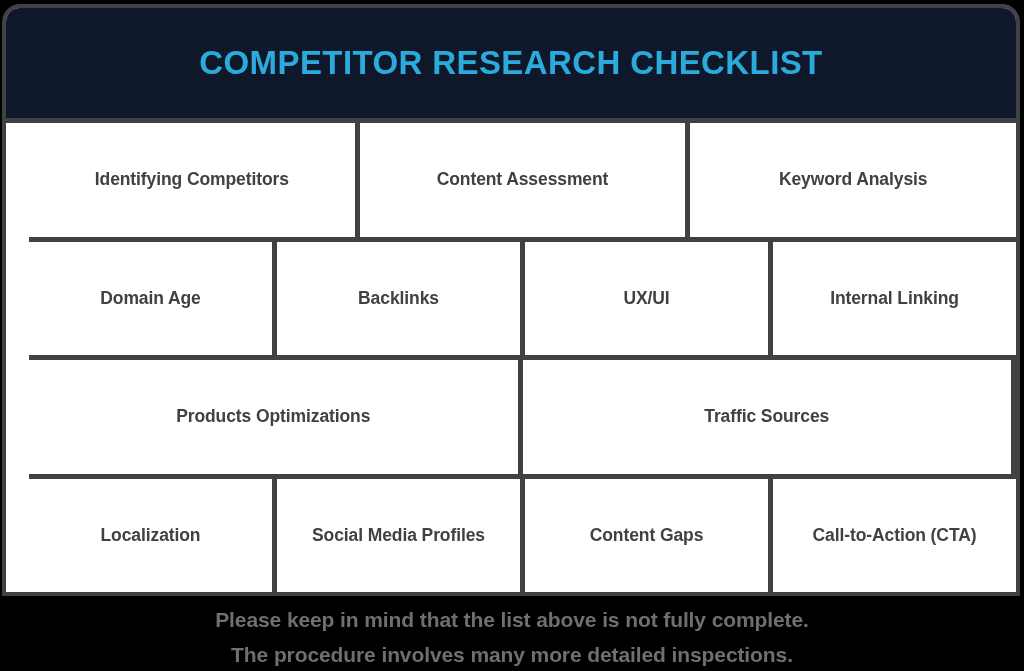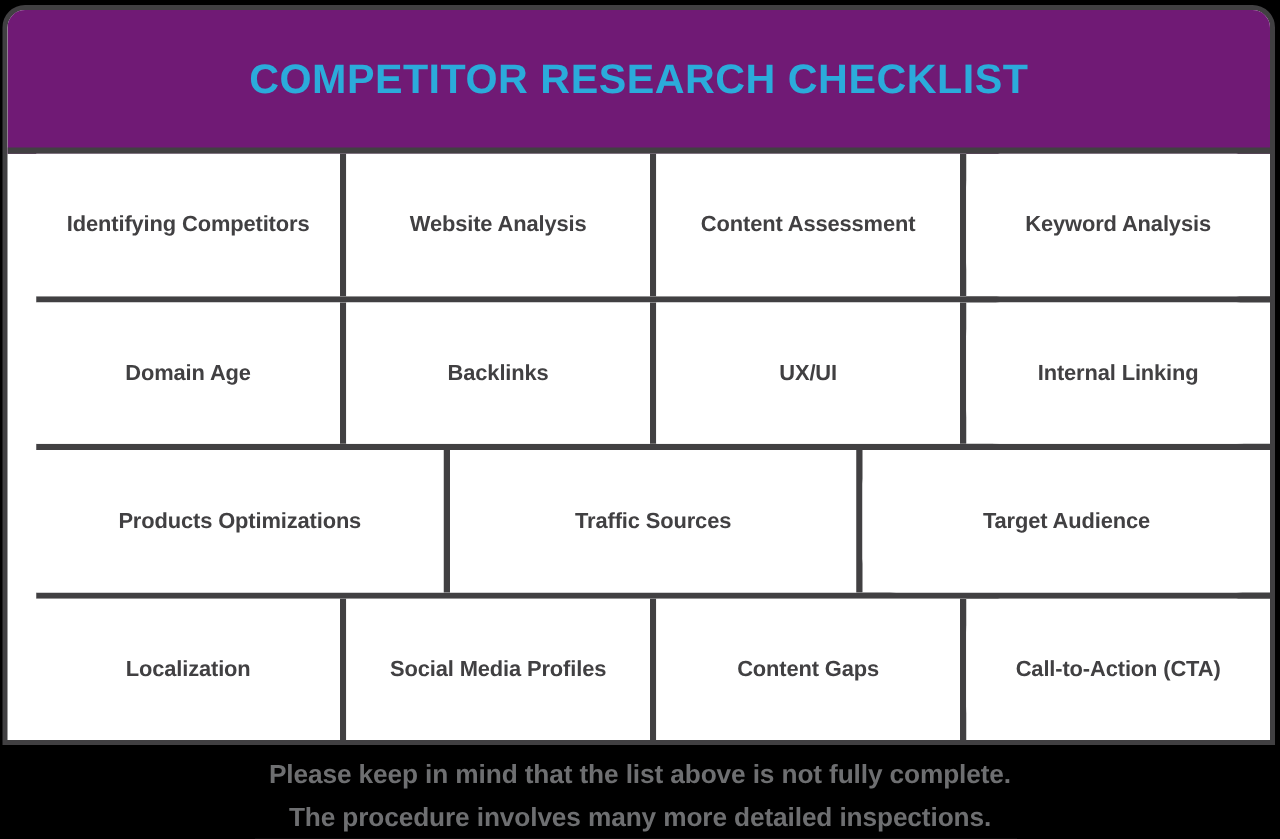--- a/index.html
+++ b/index.html
@@ -37,21 +37,21 @@
     display: flex;
     flex-direction: column;
   }
 
   
   .title-bar {
     flex: 0 0 115px;
     display: flex;
     align-items: center;
     justify-content: center;
-    background: #701a75;
+    background: #0f172a;
     border-bottom: 5px solid #414042;
     box-sizing: border-box;
   }
   .title-text {
     color: #2BABDB;
     font-size: 33px;
     font-weight: bold;
     letter-spacing: 0.4px;
     text-align: center;
     white-space: nowrap;
@@ -134,23 +134,20 @@
       <div class="title-text">COMPETITOR RESEARCH CHECKLIST</div>
     </div>
 
     <div class="grid-body">
 
       <div class="grid-row">
         <div class="grid-cell">
           <span class="cell-label">Identifying Competitors</span>
         </div>
         <div class="grid-cell">
-          <span class="cell-label">Website Analysis</span>
-        </div>
-        <div class="grid-cell">
           <span class="cell-label">Content Assessment</span>
         </div>
         <div class="grid-cell last-cell">
           <span class="cell-label">Keyword Analysis</span>
         </div>
       </div>
 
       <div class="grid-row">
         <div class="grid-cell">
           <span class="cell-label">Domain Age</span>
@@ -165,23 +162,20 @@
           <span class="cell-label">Internal Linking</span>
         </div>
       </div>
 
       <div class="grid-row">
         <div class="grid-cell">
           <span class="cell-label">Products Optimizations</span>
         </div>
         <div class="grid-cell">
           <span class="cell-label">Traffic Sources</span>
-        </div>
-        <div class="grid-cell last-cell">
-          <span class="cell-label">Target Audience</span>
         </div>
       </div>
 
       <div class="grid-row last-row">
         <div class="grid-cell">
           <span class="cell-label">Localization</span>
         </div>
         <div class="grid-cell">
           <span class="cell-label">Social Media Profiles</span>
         </div>

